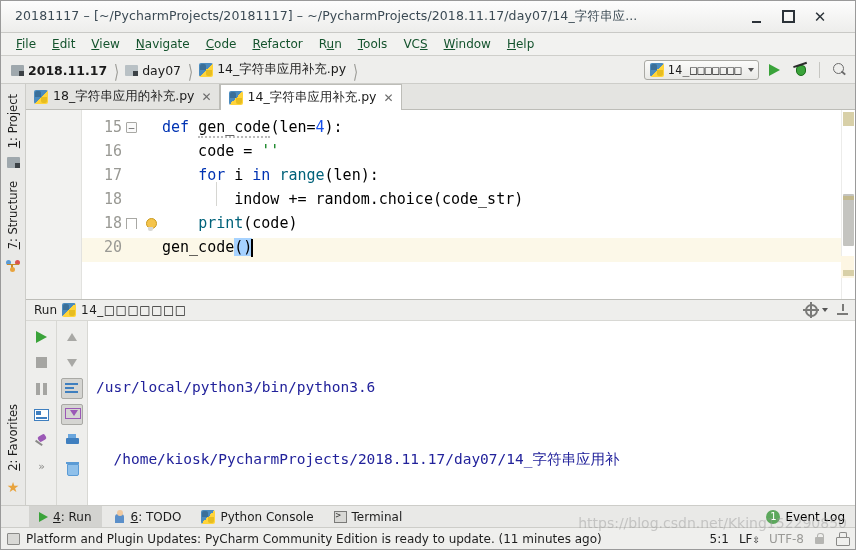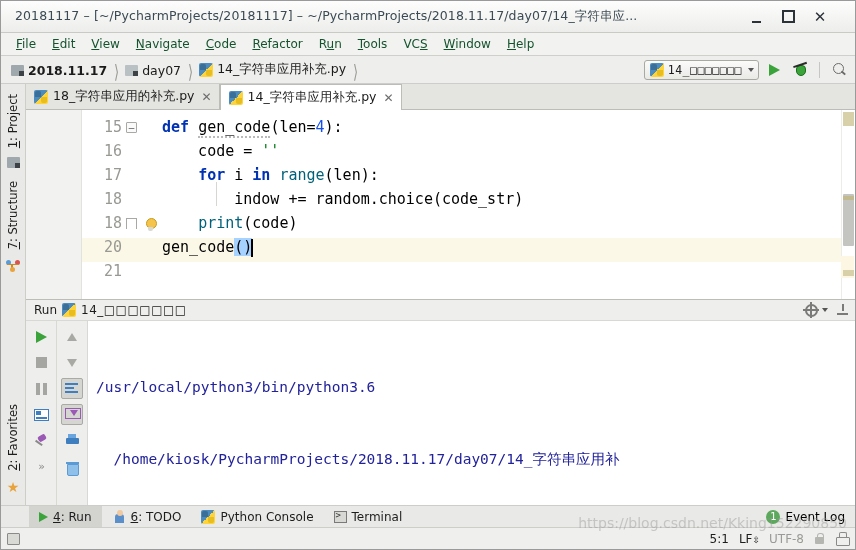--- a/index.html
+++ b/index.html
@@ -231,21 +231,21 @@
     position: absolute; left: 0; width: 40px; text-align: right;
     color: #999994; font-family: "DejaVu Sans Mono", monospace; font-size: 15px;
   }
   .code-line {
     position: absolute; left: 0; right: 0; height: 24px;
     display: flex; align-items: flex-start;
     font-family: "DejaVu Sans Mono", monospace; font-size: 15px;
     color: #000; white-space: pre;
   }
   .code-text { padding-left: 80px; }
-  .kw { color: #0033b3; font-weight: bold; }
+  .kw { color: #0033b3; font-weight: normal; }
   .num { color: #1750eb; }
   .str { color: #067d17; }
   .fn { color: #00627a; }
   .caretline { background: #fcf8e8; }
   .sel { background: #a6d2ff; }
   .caret {
     display: inline-block; width: 1.5px; height: 18px;
     background: #000; vertical-align: middle; margin-left: -1px;
   }
   .squiggle {
@@ -561,23 +561,20 @@
             <span class="code-text">    <span class="fn">print</span>(code)</span>
           </div>
           <div class="fold end" style="top:108px;border-bottom:none;border-left:1px solid #a8a8a4;border-right:1px solid #a8a8a4;border-top:1px solid #a8a8a4;"></div>
           <div class="bulb" style="top:108px;"></div>
 
           <div class="code-line caretline" style="top:128px;">
             <span class="ln-num">20</span>
             <span class="code-text">gen_code<span class="sel">()</span><span class="caret"></span></span>
           </div>
 
-          <div class="code-line" style="top:152px;">
-            <span class="ln-num">21</span>
-          </div>
         </div>
 
         <div class="editor-scroll">
           <div class="mark-band" style="top:2px;height:14px;width:11px;background:#d8d0a8;"></div>
           <div class="scroll-thumb" style="top:84px;height:52px;"></div>
           <div class="mark-band" style="top:86px;height:4px;width:11px;background:#c3b98f;"></div>
           <div class="mark-band" style="top:146px;height:22px;width:13px;background:#fdf6e3;"></div>
           <div class="mark-band" style="top:160px;height:6px;width:11px;background:#d8d0a8;"></div>
         </div>
       </div>
@@ -676,20 +673,21 @@
       <span>Terminal</span>
     </div>
     <div class="bb-right">
       <span class="badge-ev">1</span>
       <span>Event Log</span>
     </div>
   </div>
 
   <div class="statusbar">
     <span class="ic-monitor"></span>
+    <span class="status-msg">Platform and Plugin Updates: PyCharm Community Edition is ready to update. (11 minutes ago)</span>
     <div class="status-right">
       <span class="status-cell">5:1</span>
       <span class="status-cell"><span>LF</span><span class="lf-arrows">⇳</span></span>
       <span class="status-cell dim">UTF-8</span>
       <span class="ic-lock"></span>
       <span class="ic-tray"></span>
     </div>
   </div>
 
   <div class="watermark">https://blog.csdn.net/Kking152290850</div>

